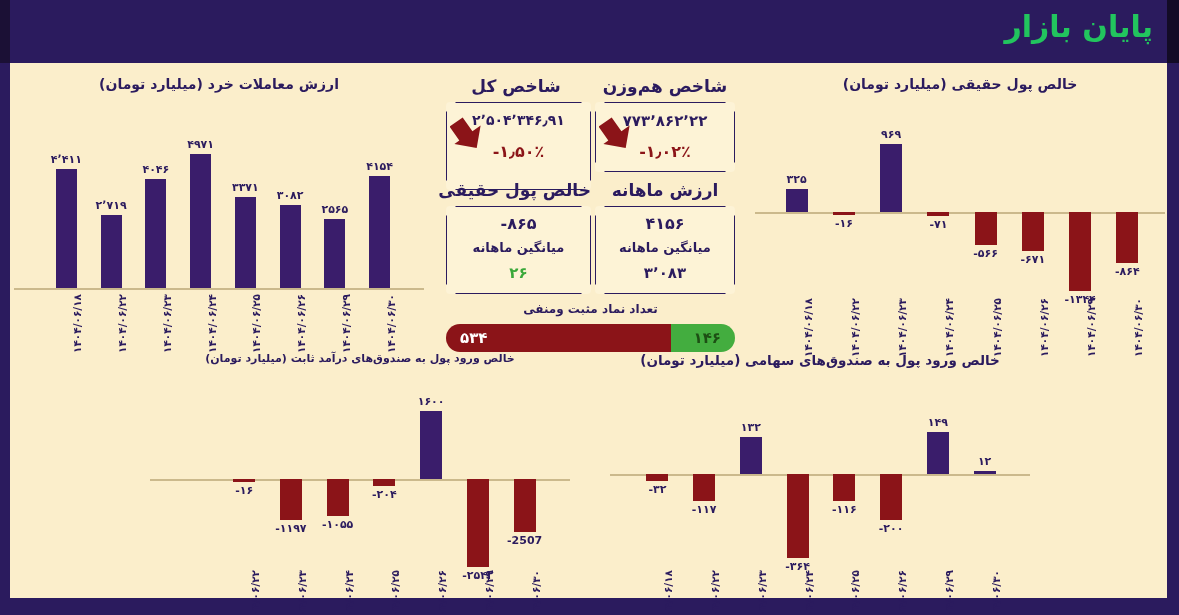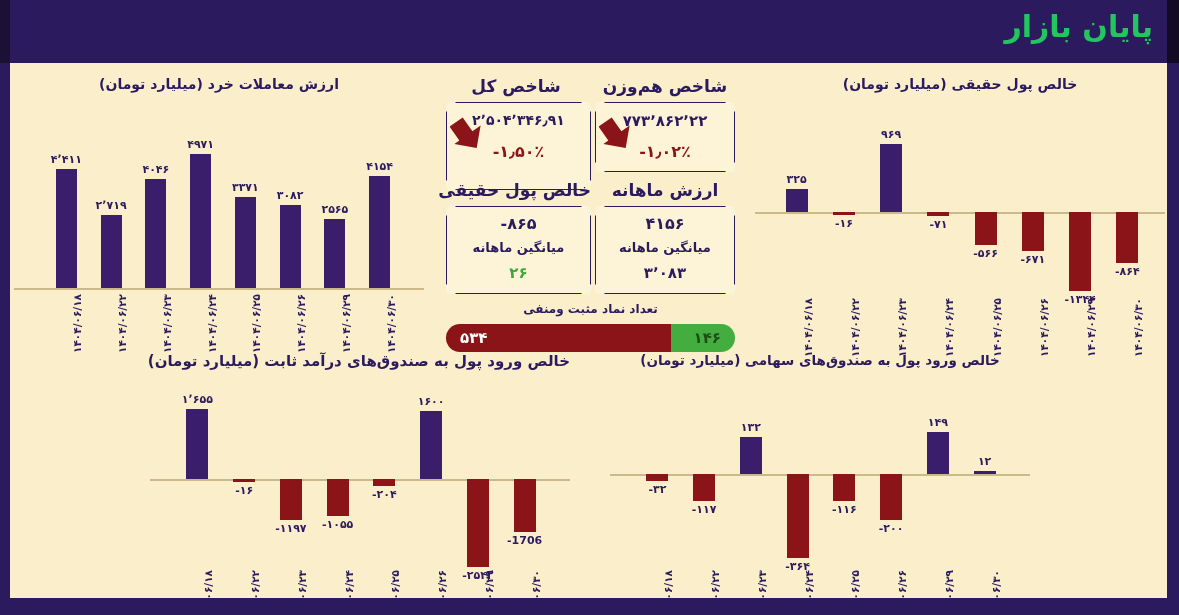--- a/index.html
+++ b/index.html
@@ -216,28 +216,23 @@
         </div>
         <div class="bar-col" style="left: 348.75px; width: 47.25px;">
           <div class="bar down" style="top: 112px; height: 50.6057px; width: 22px; margin-left: -11px;"></div>
           <div class="bar-val" style="top: 164.606px;">-۸۶۴</div>
           <div class="date-lab" style="top: 198px; margin-left: 5px;">۱۴۰۴/۰۶/۳۰</div>
         </div>
       </div>
   </div>
 
   <div class="chart" id="chart2" style="left:150px; top:352px; width:420px; height:250px;">
-    <div class="chart-title" style="font-size:15px;">خالص ورود پول به صندوق‌های درآمد ثابت (میلیارد تومان)</div>
+    <div class="chart-title" style="font-size:11px;">خالص ورود پول به صندوق‌های درآمد ثابت (میلیارد تومان)</div>
     <div class="plot" id="plot2" style="left:0; top:22px; width:420px; height:215px; position:absolute;">
         <div class="axis-line" style="top: 105px;"></div>
-        <div class="bar-col" style="left: 24px; width: 46.75px;">
-          <div class="bar up" style="top: 34.9059px; height: 70.0941px; width: 22px; margin-left: -11px;"></div>
-          <div class="bar-val" style="top: 18.9059px;">۱٬۶۵۵</div>
-          <div class="date-lab" style="top: 196px; margin-left: 5px;">۱۴۰۴/۰۶/۱۸</div>
-        </div>
         <div class="bar-col" style="left: 70.75px; width: 46.75px;">
           <div class="bar down" style="top: 105px; height: 3px; width: 22px; margin-left: -11px;"></div>
           <div class="bar-val" style="top: 110px;">-۱۶</div>
           <div class="date-lab" style="top: 196px; margin-left: 5px;">۱۴۰۴/۰۶/۲۲</div>
         </div>
         <div class="bar-col" style="left: 117.5px; width: 46.75px;">
           <div class="bar down" style="top: 105px; height: 41.4346px; width: 22px; margin-left: -11px;"></div>
           <div class="bar-val" style="top: 148.435px;">-۱۱۹۷</div>
           <div class="date-lab" style="top: 196px; margin-left: 5px;">۱۴۰۴/۰۶/۲۳</div>
         </div>
@@ -256,21 +251,21 @@
           <div class="bar-val" style="top: 21.2353px;">۱۶۰۰</div>
           <div class="date-lab" style="top: 196px; margin-left: 5px;">۱۴۰۴/۰۶/۲۶</div>
         </div>
         <div class="bar-col" style="left: 304.5px; width: 46.75px;">
           <div class="bar down" style="top: 105px; height: 87.9923px; width: 22px; margin-left: -11px;"></div>
           <div class="bar-val" style="top: 194.992px;">-۲۵۴۲</div>
           <div class="date-lab" style="top: 196px; margin-left: 5px;">۱۴۰۴/۰۶/۲۹</div>
         </div>
         <div class="bar-col" style="left: 351.25px; width: 46.75px;">
           <div class="bar down" style="top: 105px; height: 53.1692px; width: 22px; margin-left: -11px;"></div>
-          <div class="bar-val" style="top: 160.169px;">-1706</div>
+          <div class="bar-val" style="top: 160.169px;">-2507</div>
           <div class="date-lab" style="top: 196px; margin-left: 5px;">۱۴۰۴/۰۶/۳۰</div>
         </div>
       </div>
   </div>
 
   <div class="chart" id="chart3" style="left:610px; top:352px; width:420px; height:250px;">
     <div class="chart-title" style="font-size:13.5px;">خالص ورود پول به صندوق‌های سهامی (میلیارد تومان)</div>
     <div class="plot" id="plot3" style="left:0; top:22px; width:420px; height:215px; position:absolute;">
         <div class="axis-line" style="top: 100px;"></div>
         <div class="bar-col" style="left: 24px; width: 46.75px;">

